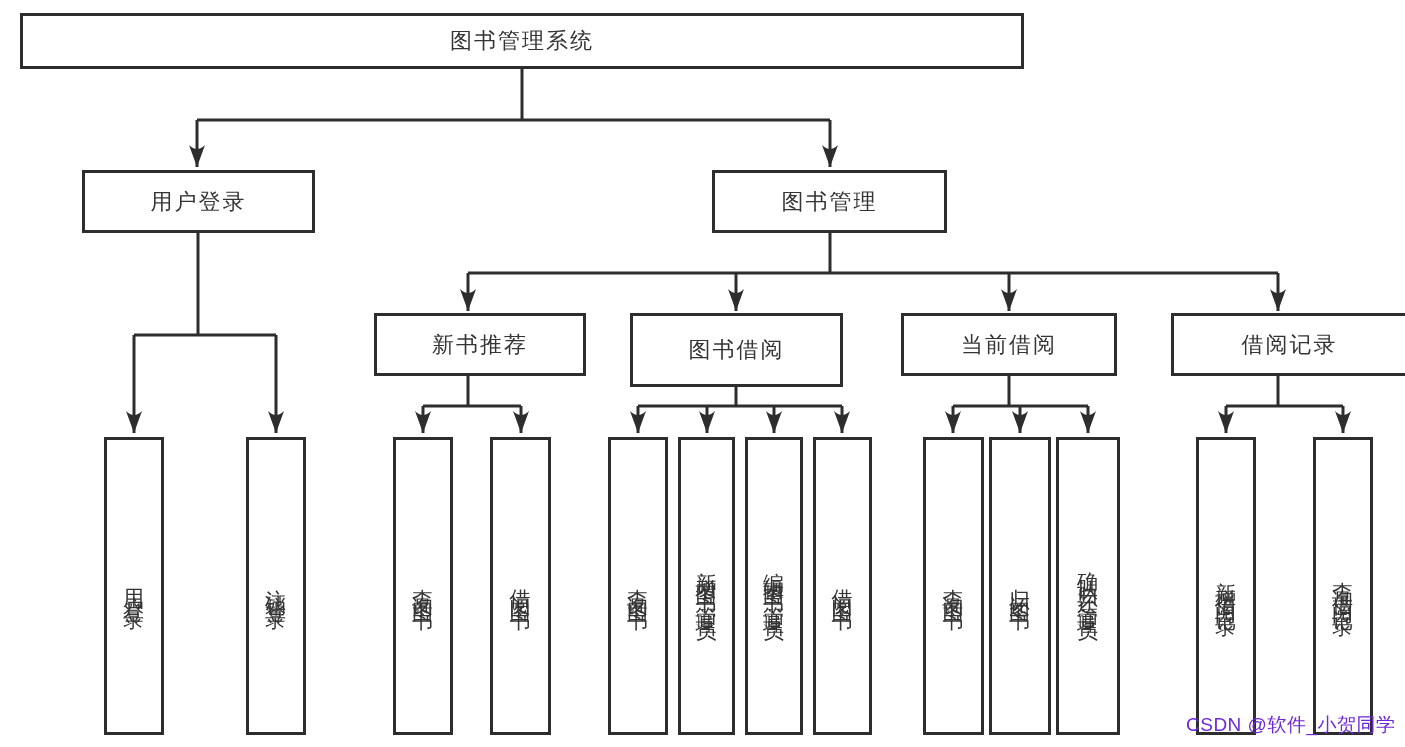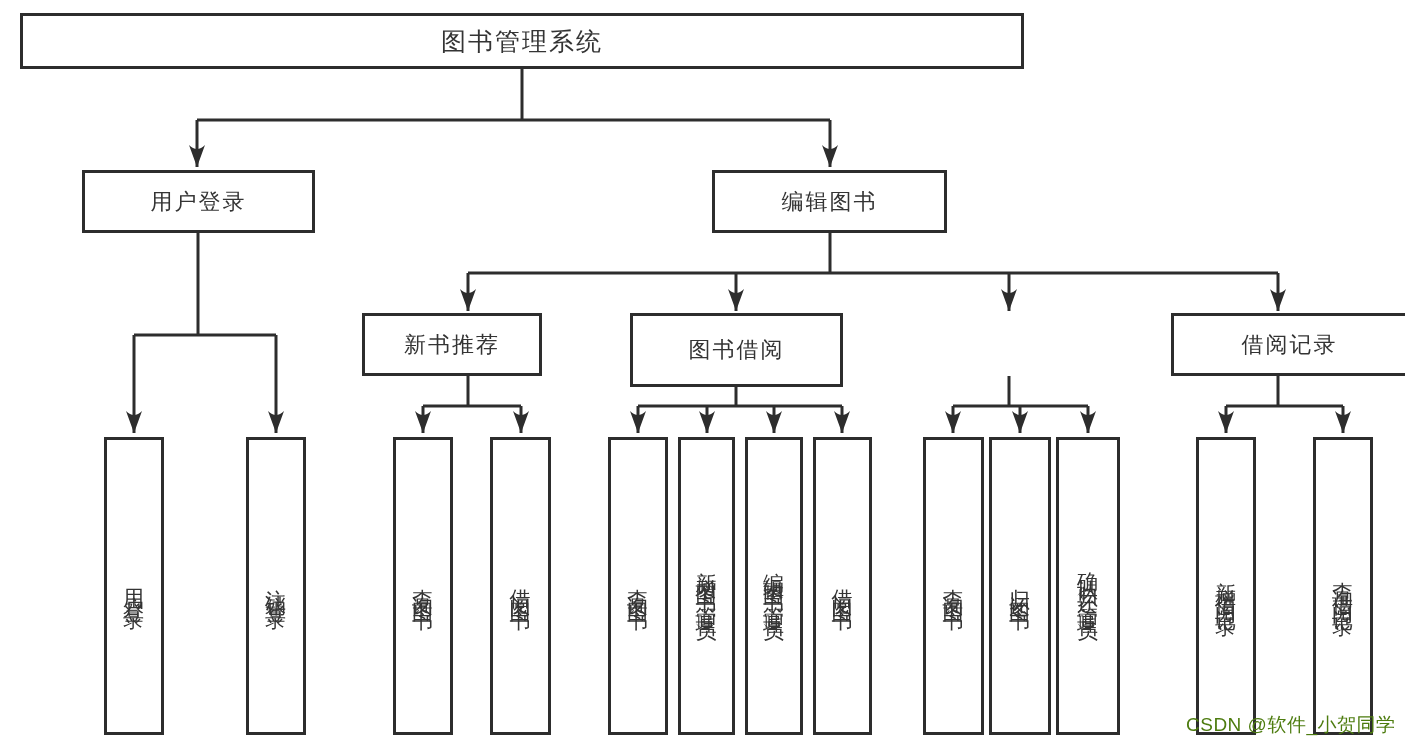--- a/index.html
+++ b/index.html
@@ -41,39 +41,39 @@
   }
   .node .lbl {
     display: block;
     white-space: nowrap;
   }
   .h-node {
     font-size: 22px;
     letter-spacing: 2px;
   }
   .root-node {
-    font-size: 25px;
+    font-size: 22px;
     letter-spacing: 2px;
     text-align: center;
   }
   .v-node {
     font-size: 21px;
   }
   .v-node .lbl {
     writing-mode: vertical-rl;
     letter-spacing: 7px;
     line-height: 1;
     white-space: nowrap;
   }
   .watermark {
     position: absolute;
     left: 1186px;
     top: 712px;
     font-size: 19px;
-    color: #4d7c0f;
+    color: #6d28d9;
     letter-spacing: 0.5px;
     white-space: nowrap;
   }
 </style>
 </head>
 <body>
 
 <div class="canvas">
 
   <svg class="connectors" width="1405" height="747" viewBox="0 0 1405 747" xmlns="http://www.w3.org/2000/svg">
@@ -125,28 +125,31 @@
   </svg>
 
   <div class="node root-node" style="left:20px;top:13px;width:1004px;height:56px">
     <span class="lbl">图书管理系统</span>
   </div>
 
   <div class="node h-node" style="left:82px;top:170px;width:233px;height:63px">
     <span class="lbl">用户登录</span>
   </div>
   <div class="node h-node" style="left:712px;top:170px;width:235px;height:63px">
-    <span class="lbl">编辑图书</span>
+    <span class="lbl">图书管理</span>
   </div>
 
-  <div class="node h-node" style="left:362px;top:313px;width:180px;height:63px">
+  <div class="node h-node" style="left:374px;top:313px;width:212px;height:63px">
     <span class="lbl">新书推荐</span>
   </div>
   <div class="node h-node" style="left:630px;top:313px;width:213px;height:74px">
     <span class="lbl">图书借阅</span>
+  </div>
+  <div class="node h-node" style="left:901px;top:313px;width:216px;height:63px">
+    <span class="lbl">当前借阅</span>
   </div>
   <div class="node h-node" style="left:1171px;top:313px;width:237px;height:63px">
     <span class="lbl">借阅记录</span>
   </div>
 
   <div class="node v-node" style="left:104px;top:437px;width:60px;height:298px">
     <span class="lbl">用户登录</span>
   </div>
   <div class="node v-node" style="left:246px;top:437px;width:60px;height:298px">
     <span class="lbl">注销登录</span>

